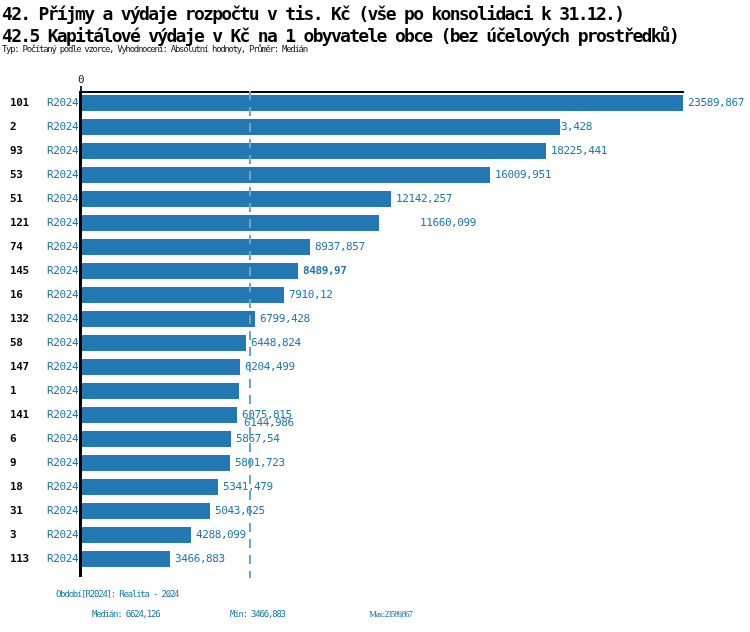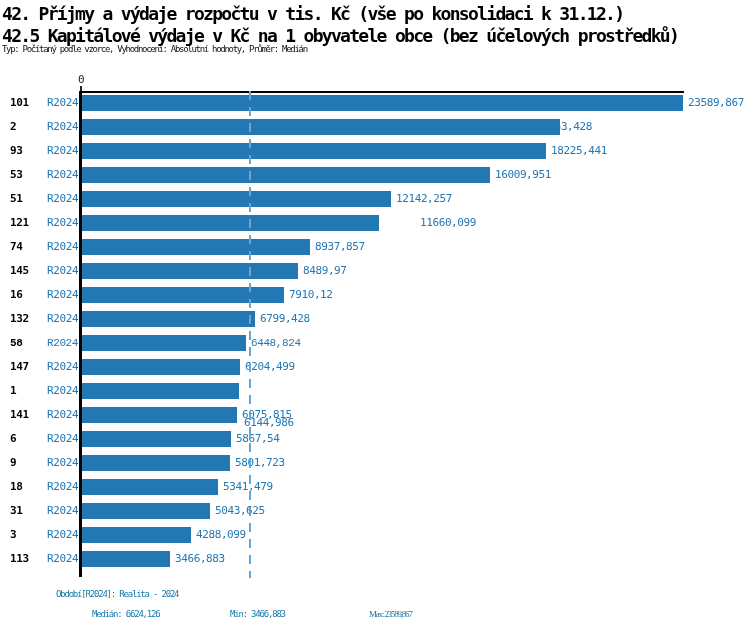--- a/index.html
+++ b/index.html
@@ -99,35 +99,35 @@
       <div class="row" style="top: 239px;">
     <span class="rank">74</span>
     <span class="series">R2024</span>
     <div class="bar" style="width: 228px;"></div>
     <span class="value" style="left: 315px;">8937,857</span>
   </div>
       <div class="row" style="top: 263px;">
     <span class="rank">145</span>
     <span class="series">R2024</span>
     <div class="bar" style="width: 216px;"></div>
-    <span class="value" style="left: 303px;">8489,97</span>
+    <span class="value" style="left: 303px; font-weight: bold;">8489,97</span>
   </div>
       <div class="row" style="top: 287px;">
     <span class="rank">16</span>
     <span class="series">R2024</span>
     <div class="bar" style="width: 202px;"></div>
     <span class="value" style="left: 289px;">7910,12</span>
   </div>
       <div class="row" style="top: 311px;">
     <span class="rank">132</span>
     <span class="series">R2024</span>
     <div class="bar" style="width: 173px;"></div>
     <span class="value" style="left: 260px;">6799,428</span>
   </div>
-      <div class="row" style="top: 335px; font-family: Liberation Mono, monospace;">
+      <div class="row" style="top: 335px;">
     <span class="rank">58</span>
     <span class="series">R2024</span>
     <div class="bar" style="width: 164px;"></div>
     <span class="value" style="left: 251px;">6448,824</span>
   </div>
       <div class="row" style="top: 359px;">
     <span class="rank">147</span>
     <span class="series">R2024</span>
     <div class="bar" style="width: 158px;"></div>
     <span class="value" style="left: 245px;">6204,499</span>

